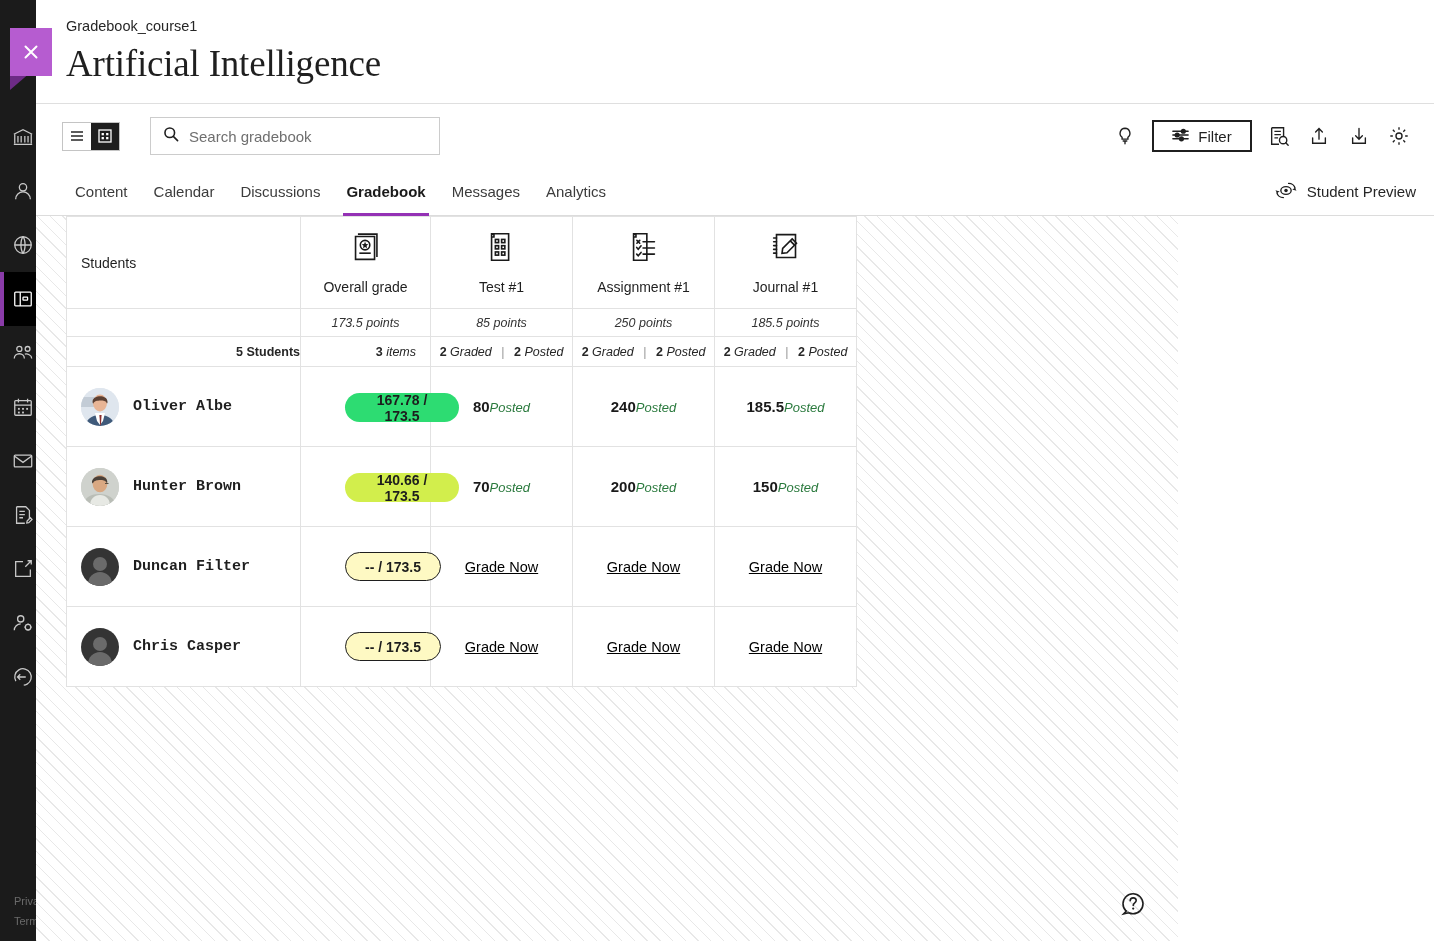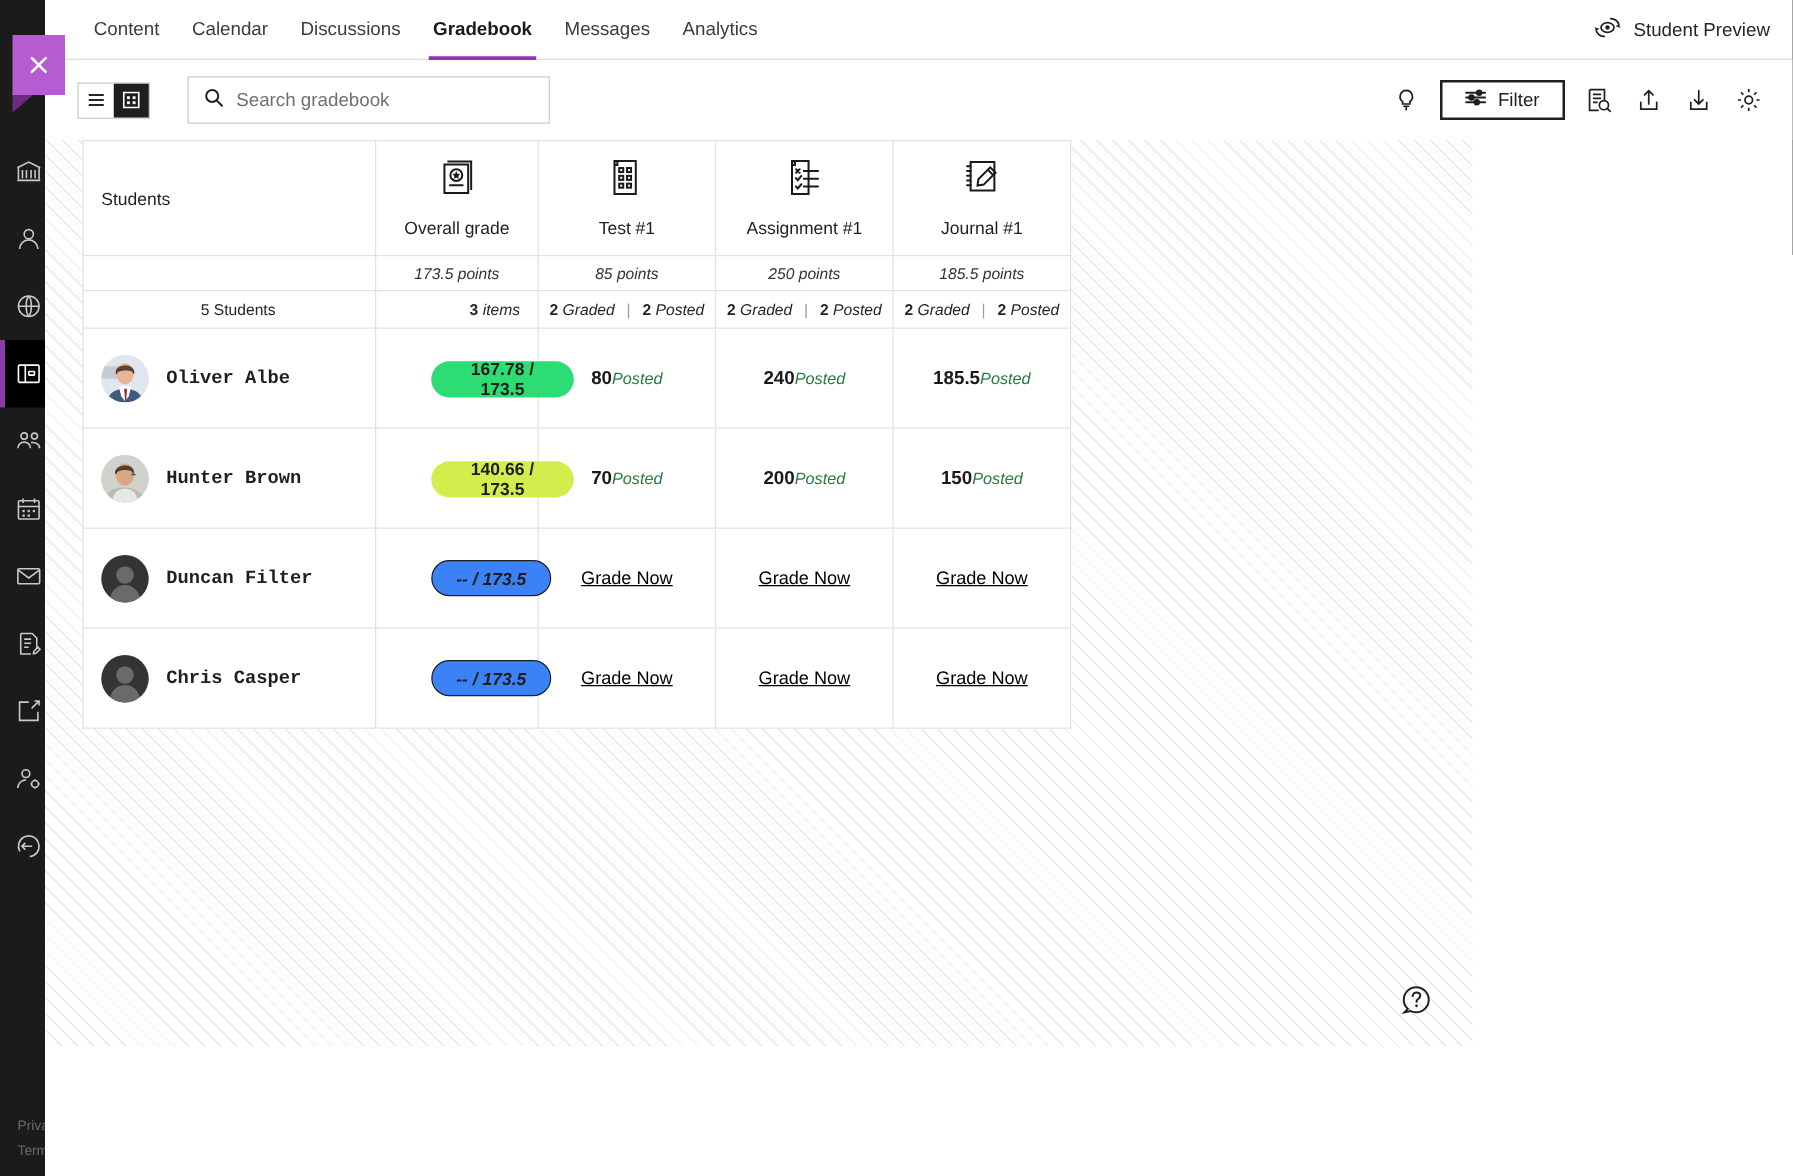--- a/index.html
+++ b/index.html
@@ -220,21 +220,21 @@
   }
   tr.points-row td.blank { background: #f7f7f7; }
 
   
   tr.sum-row td {
     height: 30px;
     font-size: 12.5px; color: #262626;
     background: #ffffff;
   }
   tr.sum-row td.students-sum {
-    padding-left: 14px; text-align: center;
+    padding-left: 14px; text-align: right; font-weight: bold;
   }
   tr.sum-row td.items-sum {
     text-align: right; padding-right: 14px; font-style: italic;
   }
   tr.sum-row td.gp-sum {
     text-align: center; font-style: italic;
   }
   tr.sum-row b { font-style: normal; font-weight: bold; }
   .sep { color: #9a9a9a; margin: 0 6px; font-style: normal; }
 
@@ -271,21 +271,21 @@
   td.overall-cell { text-align: center; border-left: none; padding-left: 44px; }
   .pill {
     display: inline-flex; align-items: center; justify-content: center;
     min-width: 114px; height: 29px;
     border-radius: 15px;
     font-size: 14px; font-weight: bold; color: #1d1d1d;
     padding: 0 14px;
   }
   .pill.green  { background: #2ddc72; }
   .pill.lime   { background: #d2ee4c; }
-  .pill.empty  { background: #3b82f6; border: 1.5px solid #1f1f1f; min-width: 96px; font-style: italic; }
+  .pill.empty  { background: #fef9c3; border: 1.5px solid #1f1f1f; min-width: 96px; }
 
   td.grade-cell { text-align: center; }
   .gval {
     display: inline-flex; align-items: baseline; justify-content: center;
     gap: 0;
   }
   .gval .num { font-size: 15px; font-weight: bold; color: #1a1a1a; }
   .gval .posted { font-size: 13px; font-style: italic; color: #2b7a3e; }
   td.grade-cell.empty-cell { background: #f5f5f5; }
   .grade-now {
@@ -398,54 +398,23 @@
   </div>
 
   <div id="rail-footer">
     <span>Privacy</span>
     <span>Terms</span>
   </div>
 </div>
 
 <div id="panel">
 
-
-  <div id="navbar">
-    <div class="tab">
-      <span>Content</span>
-    </div>
-    <div class="tab">
-      <span>Calendar</span>
-    </div>
-    <div class="tab">
-      <span>Discussions</span>
-    </div>
-    <div class="tab active">
-      <span>Gradebook</span>
-    </div>
-    <div class="tab">
-      <span>Messages</span>
-    </div>
-    <div class="tab">
-      <span>Analytics</span>
-    </div>
-
-    <div id="student-preview">
-      <span>
-        <svg width="24" height="19" viewBox="0 0 26 20" fill="none" stroke="#1f1f1f" stroke-width="1.5">
-          <ellipse cx="13" cy="10" rx="5.6" ry="4.2"></ellipse>
-          <circle cx="13" cy="10" r="1.9" fill="#1f1f1f" stroke="none"></circle>
-          <path d="M3.2 12.5c.6 3 3.6 5.2 7 5.2" stroke-linecap="round"></path>
-          <path d="M22.8 7.5c-.6-3-3.6-5.2-7-5.2" stroke-linecap="round"></path>
-          <path d="M1.6 9.8l1.7 2.9 2.9-1.7" fill="#1f1f1f" stroke="none"></path>
-          <path d="M24.4 10.2l-1.7-2.9-2.9 1.7" fill="#1f1f1f" stroke="none"></path>
-        </svg>
-      </span>
-      <span>Student Preview</span>
-    </div>
+  <div id="header">
+    <div id="crumb">Gradebook_course1</div>
+    <div id="course-title">Artificial Intelligence</div>
   </div>
 
   <div id="toolbar">
     <div id="view-toggle">
       <div class="vt">
         <svg width="14" height="12" viewBox="0 0 14 12" stroke="currentColor" stroke-width="1.6">
           <path d="M1 2h12M1 6h12M1 10h12"></path>
         </svg>
       </div>
       <div class="vt active">
@@ -512,20 +481,55 @@
           <path d="M11 2.8v11.7M7.3 10.8L11 14.5l3.7-3.7" stroke-linecap="round"></path>
         </svg>
       </div>
 
       <div class="tb-icon">
         <svg width="22" height="22" viewBox="0 0 24 24" fill="none" stroke="currentColor" stroke-width="1.5">
           <circle cx="12" cy="12" r="3.3"></circle>
           <path d="M12 2.5v2.8M12 18.7v2.8M21.5 12h-2.8M5.3 12H2.5M18.7 5.3l-2 2M7.3 16.7l-2 2M18.7 18.7l-2-2M7.3 7.3l-2-2"></path>
         </svg>
       </div>
+    </div>
+  </div>
+
+  <div id="navbar">
+    <div class="tab">
+      <span>Content</span>
+    </div>
+    <div class="tab">
+      <span>Calendar</span>
+    </div>
+    <div class="tab">
+      <span>Discussions</span>
+    </div>
+    <div class="tab active">
+      <span>Gradebook</span>
+    </div>
+    <div class="tab">
+      <span>Messages</span>
+    </div>
+    <div class="tab">
+      <span>Analytics</span>
+    </div>
+
+    <div id="student-preview">
+      <span>
+        <svg width="24" height="19" viewBox="0 0 26 20" fill="none" stroke="#1f1f1f" stroke-width="1.5">
+          <ellipse cx="13" cy="10" rx="5.6" ry="4.2"></ellipse>
+          <circle cx="13" cy="10" r="1.9" fill="#1f1f1f" stroke="none"></circle>
+          <path d="M3.2 12.5c.6 3 3.6 5.2 7 5.2" stroke-linecap="round"></path>
+          <path d="M22.8 7.5c-.6-3-3.6-5.2-7-5.2" stroke-linecap="round"></path>
+          <path d="M1.6 9.8l1.7 2.9 2.9-1.7" fill="#1f1f1f" stroke="none"></path>
+          <path d="M24.4 10.2l-1.7-2.9-2.9 1.7" fill="#1f1f1f" stroke="none"></path>
+        </svg>
+      </span>
+      <span>Student Preview</span>
     </div>
   </div>
 
   <div id="grid-area">
     <div class="backdrop hatch"></div>
 
     <table id="gradebook">
       <colgroup>
         <col class="c-student">
           <col class="c-overall">

